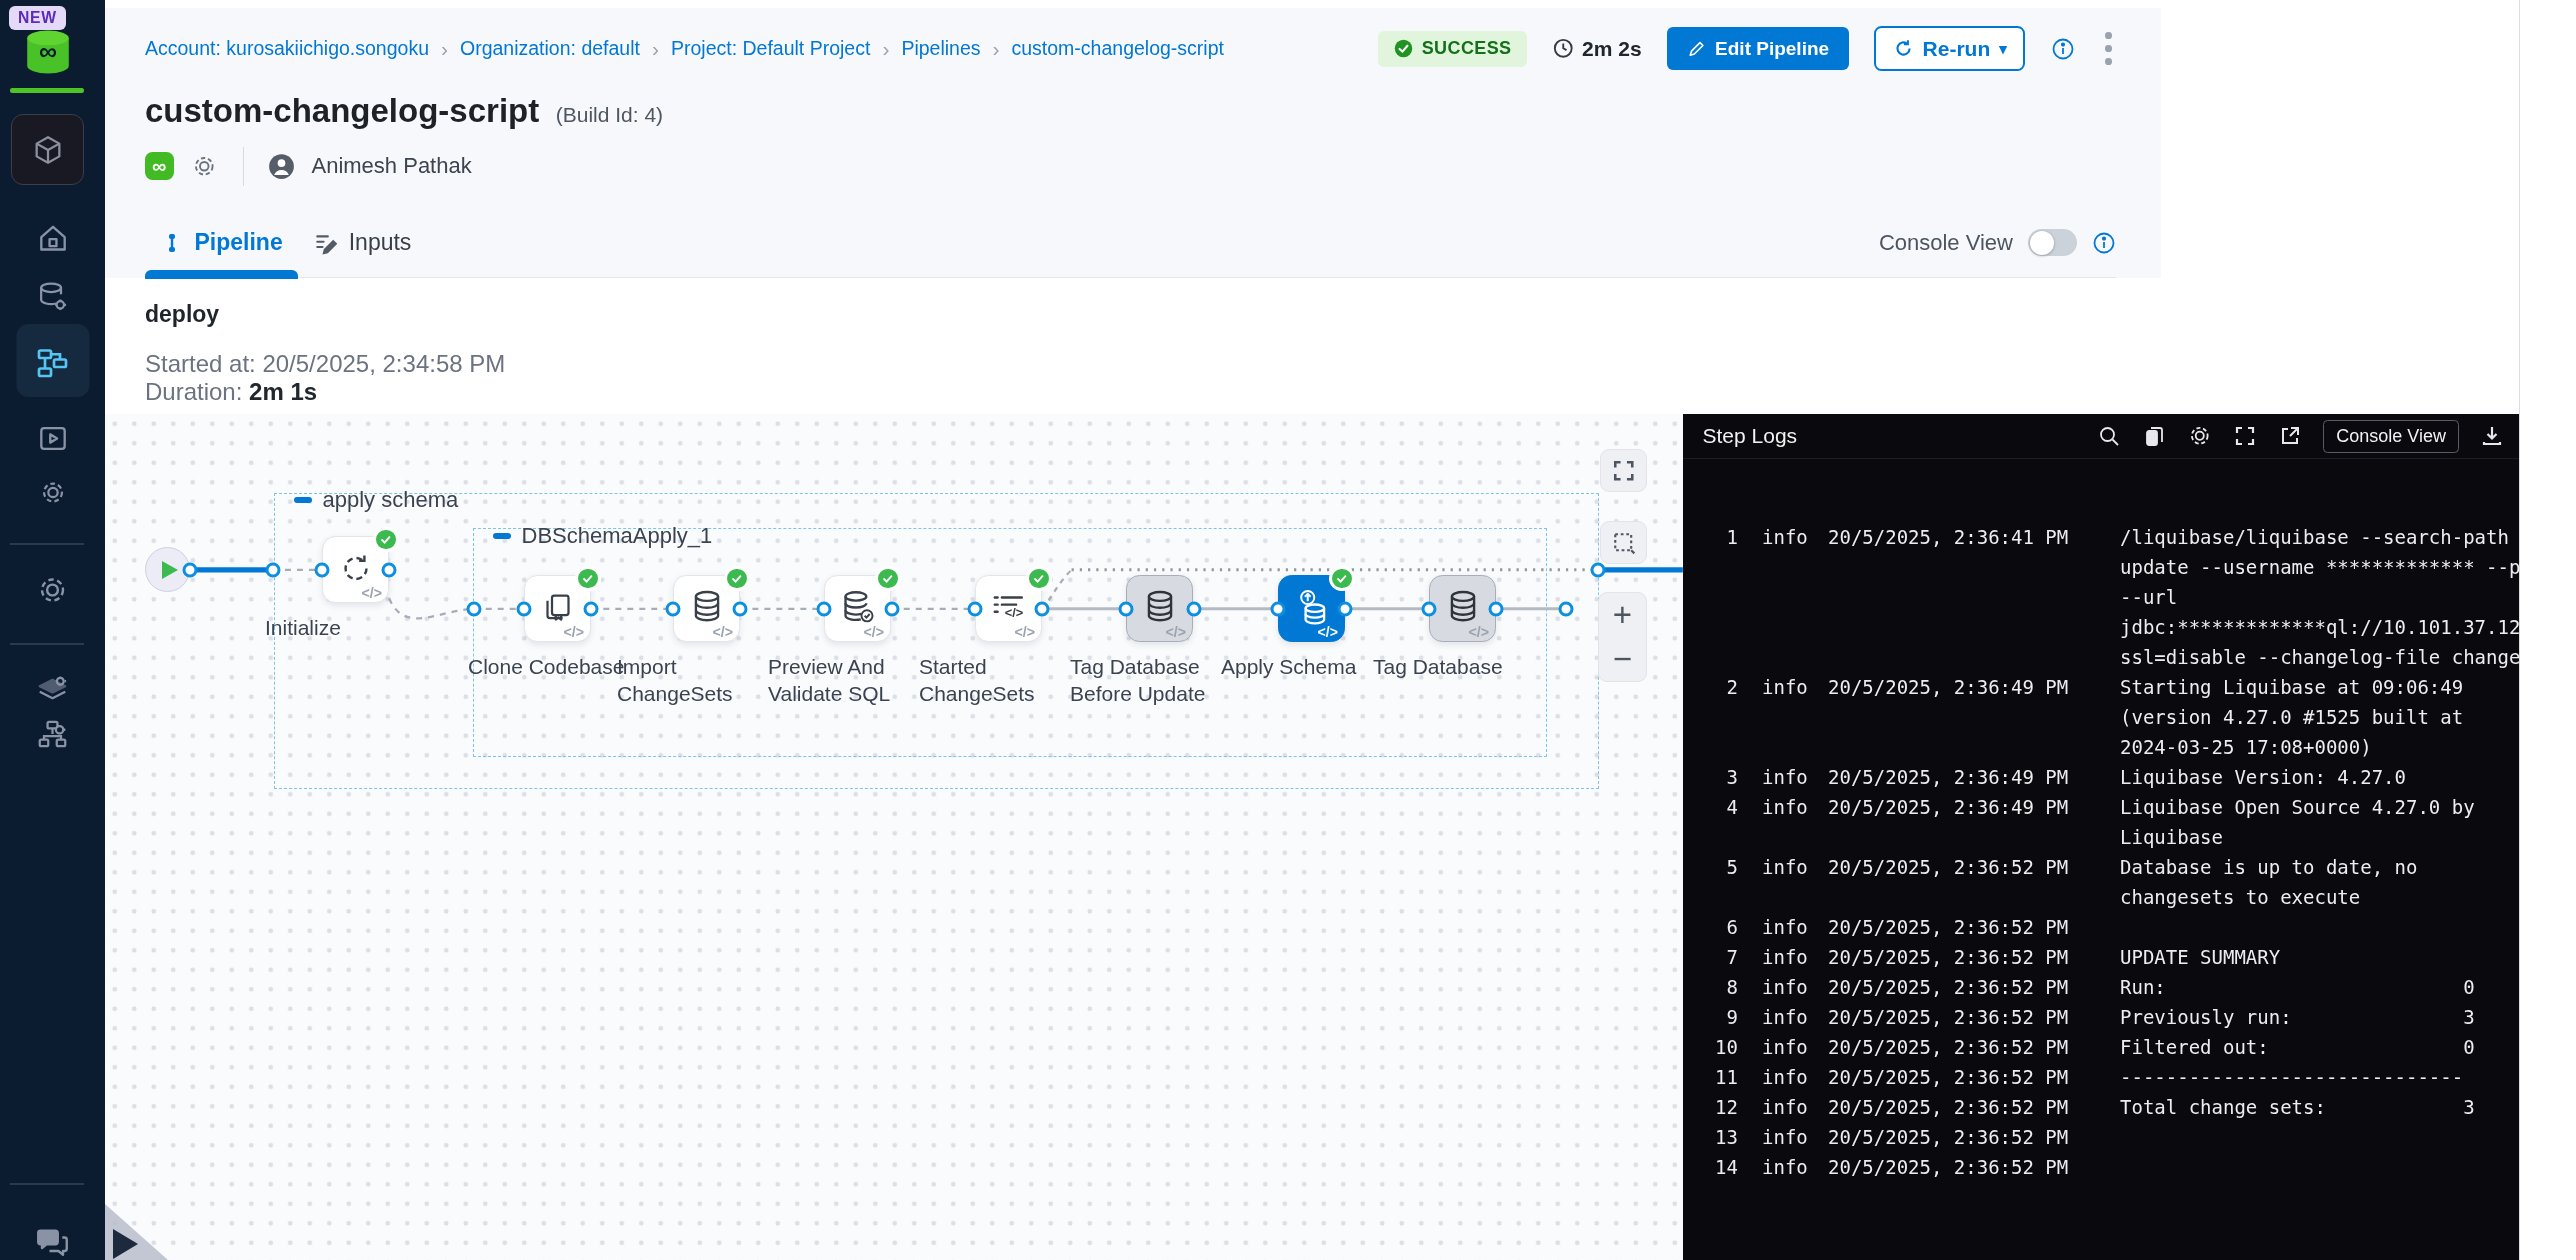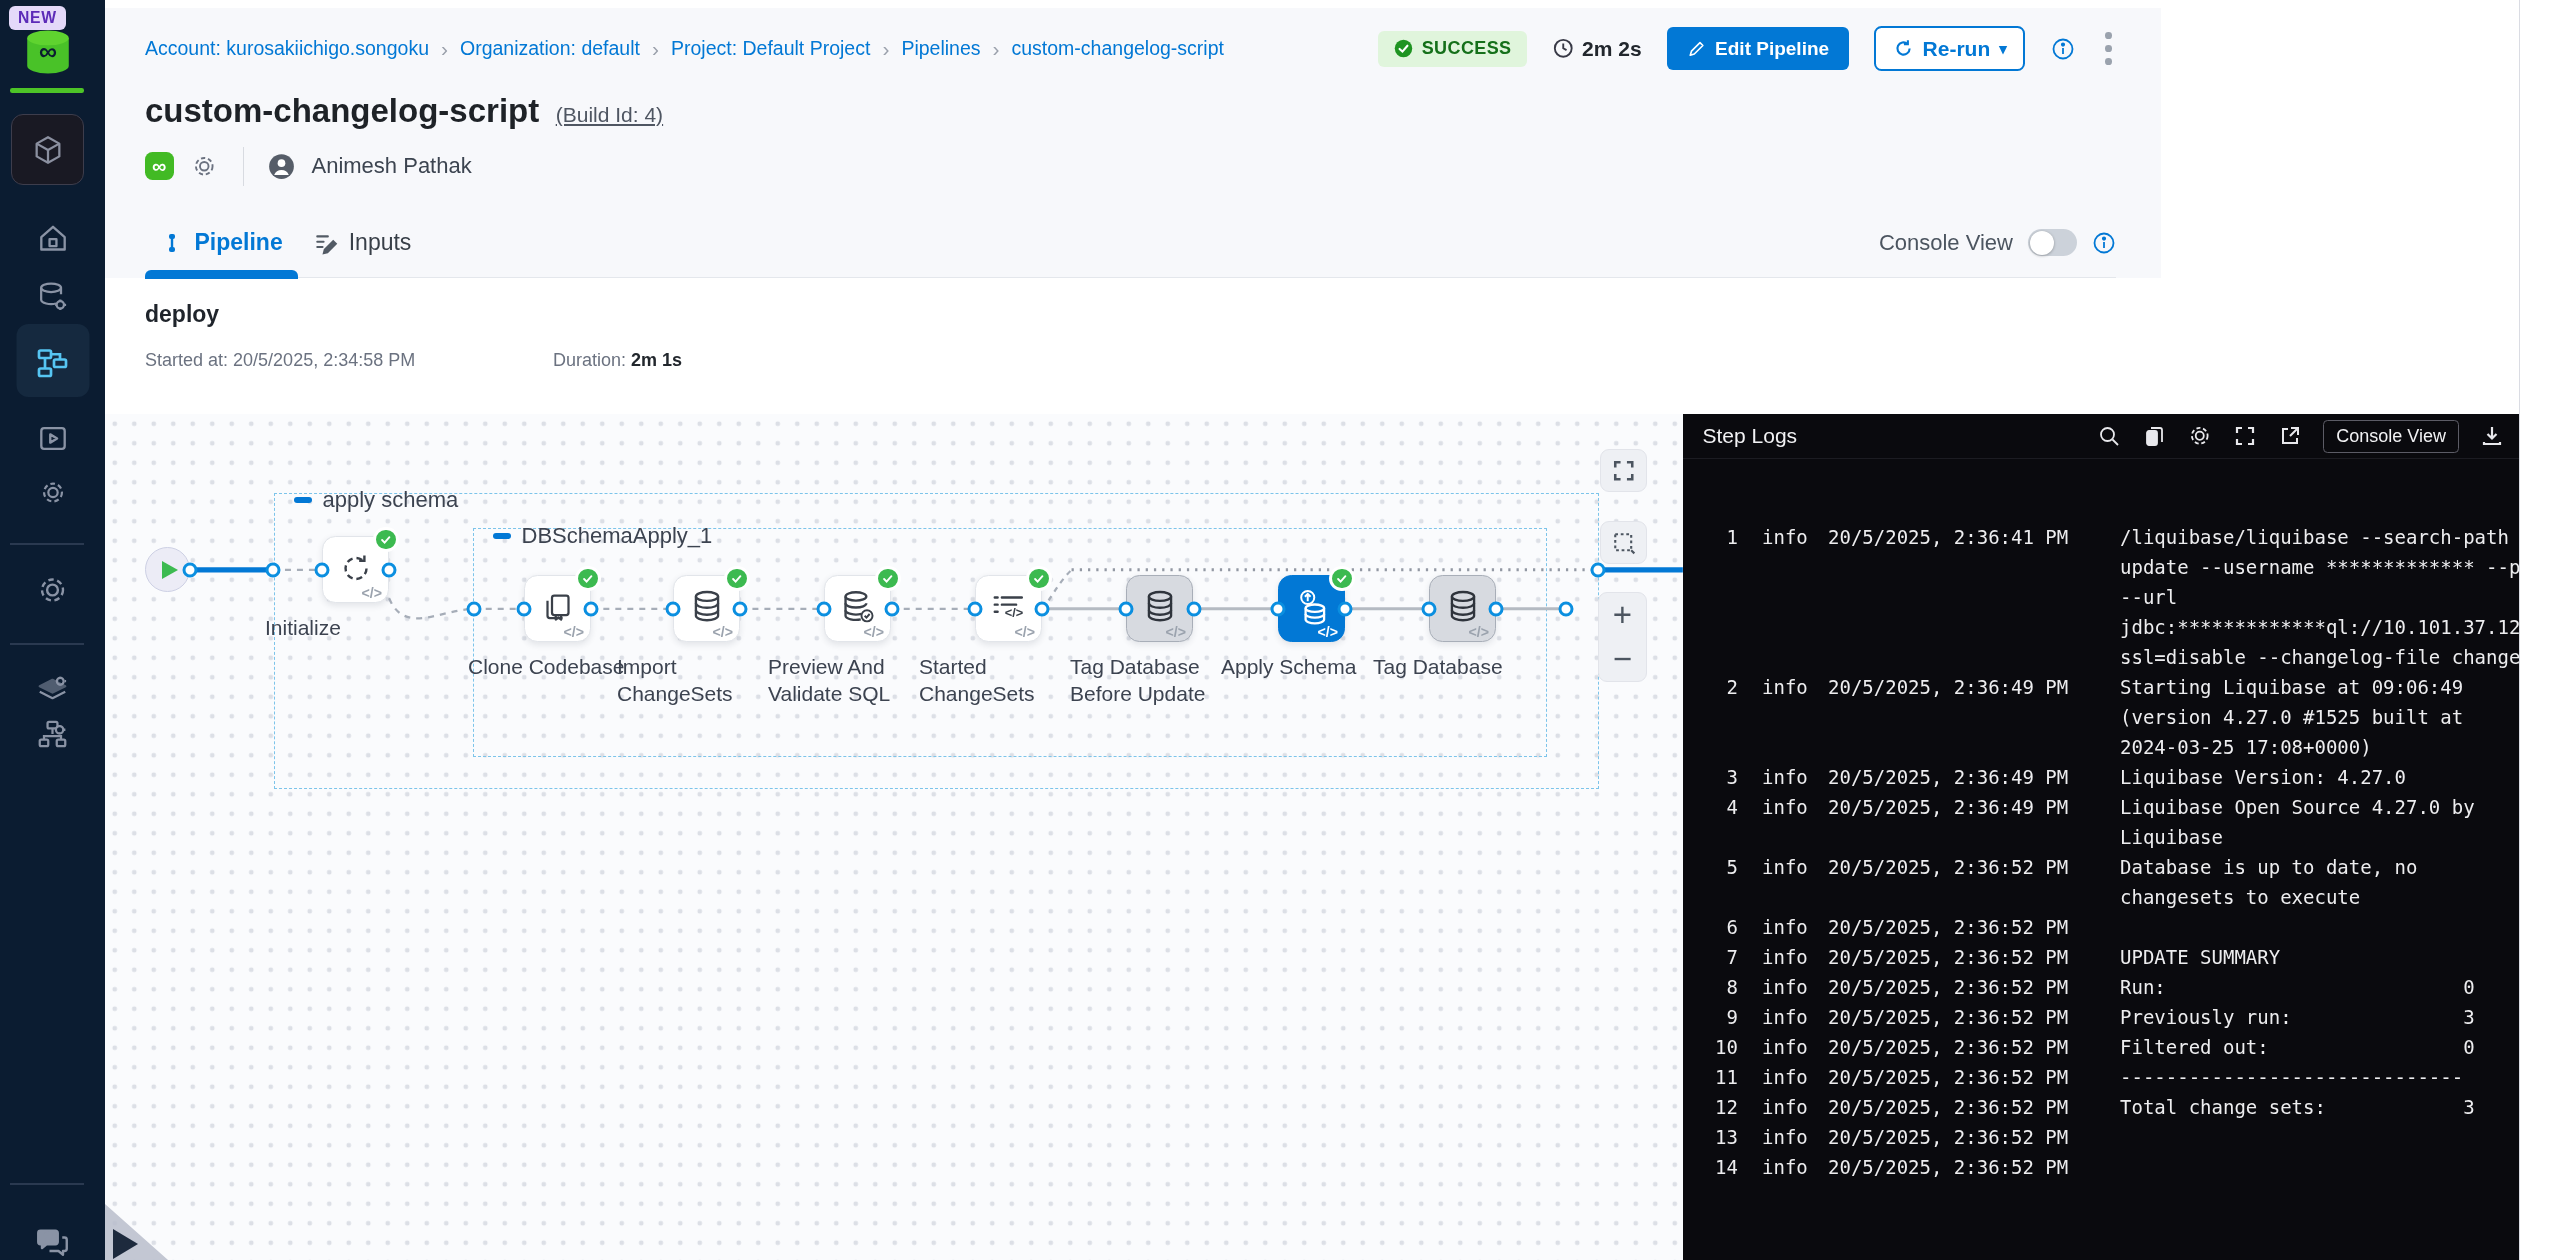--- a/index.html
+++ b/index.html
@@ -37,21 +37,21 @@
   .btn-primary { display:flex; align-items:center; gap:9px; background:#0278d5; color:#fff;
     font-size:19px; font-weight:600; border:none; border-radius:6px; padding:10.5px 19.5px; cursor:pointer; }
   .btn-outline { display:flex; align-items:center; gap:9px; background:#fff; color:#0278d5;
     font-size:21px; font-weight:bold; border:2.2px solid #0278d5; border-radius:7.5px; padding:8.2px 16.5px; cursor:pointer; }
   .caret { font-size:15px; }
   .kebab { display:flex; flex-direction:column; gap:6px; padding:4.5px; cursor:pointer; }
   .kebab i { width:6.7px; height:6.7px; border-radius:50%; background:#9aa2ad; }
 
   .row2 { display:flex; align-items:baseline; gap:16.5px; padding-top:3px; }
   .page-title { font-size:33px; font-weight:bold; color:#1e2227; }
-  .build-id { font-size:21px; color:#4f5662;text-decoration:underline; }
+  .build-id { font-size:21px; color:#4f5662; }
   .row3 { display:flex; align-items:center; gap:16.5px; margin-top:19.5px; height:33px; }
   .meta-div { width:1.5px; height:39px; background:#d8dbe1; margin:0 7.5px; }
   .author { font-size:22px; color:#3c4450; }
   .ci-badge { width:28.5px; height:28.5px; border-radius:7.5px; background:#42ba24; color:#fff;
     display:flex; align-items:center; justify-content:center; font-size:20px; font-weight:bold; }
 
   .tabsrow { display:flex; align-items:center; margin-top:25.5px; height:70px; border-bottom:1.5px solid #e4e7ec; }
   .tab { display:flex; align-items:center; gap:10.5px; font-size:23px; color:#383f48; padding:0 15px;
     height:100%; position:relative; cursor:pointer; }
   .tab.active { color:#0278d5; font-weight:bold; }
@@ -59,21 +59,21 @@
     background:#0278d5; border-radius:6px 6px 0 0; }
   .tabsrow .spacer { flex:1; }
   .consolezone { display:flex; align-items:center; gap:15px; }
   .console-label { font-size:22px; color:#4c5560; }
   .toggle { width:49px; height:27px; border-radius:13.5px; background:#ccd2da; position:relative; cursor:pointer; }
   .toggle .knob { position:absolute; left:1.5px; top:1.5px; width:24px; height:24px; background:#fff;
     border-radius:50%; box-shadow:0 0.7px 3px rgba(0,0,0,.3); }
 
   .deploy { background:#fff; height:144px; padding:22.5px 45px 0 40px; border-bottom:1.5px solid #e4e7ec; }
   .stage-name { font-size:23px; font-weight:bold; color:#1f242b; }
-  .stage-meta { display:flex; margin-top:22.5px; font-size:18px; color:#6b7280; }
+  .stage-meta { display:flex; margin-top:22.5px; font-size:24px; color:#6b7280;flex-direction:column; }
   .stage-meta .started { width:408px; }
   .stage-meta b { color:#22272d; }
 
   
   .workspace { position:absolute; left:0; top:406px; width:2414px; height:854px; }
   .canvas { position:absolute; left:0; top:0; width:1578px; height:854px; background:#fafbfd;
     background-image:radial-gradient(#dcdfe6 2.2px, transparent 2.6px); background-size:19.5px 19.5px; overflow:hidden; }
   .group { position:absolute; border:1.5px dashed #7cc4ea; }
   .group-label { position:absolute; display:flex; align-items:center; gap:10.5px; font-size:22px; color:#3c4350; }
   .minus-chip { width:18px; height:6px; background:#0278d5; border-radius:3px; cursor:pointer; }

